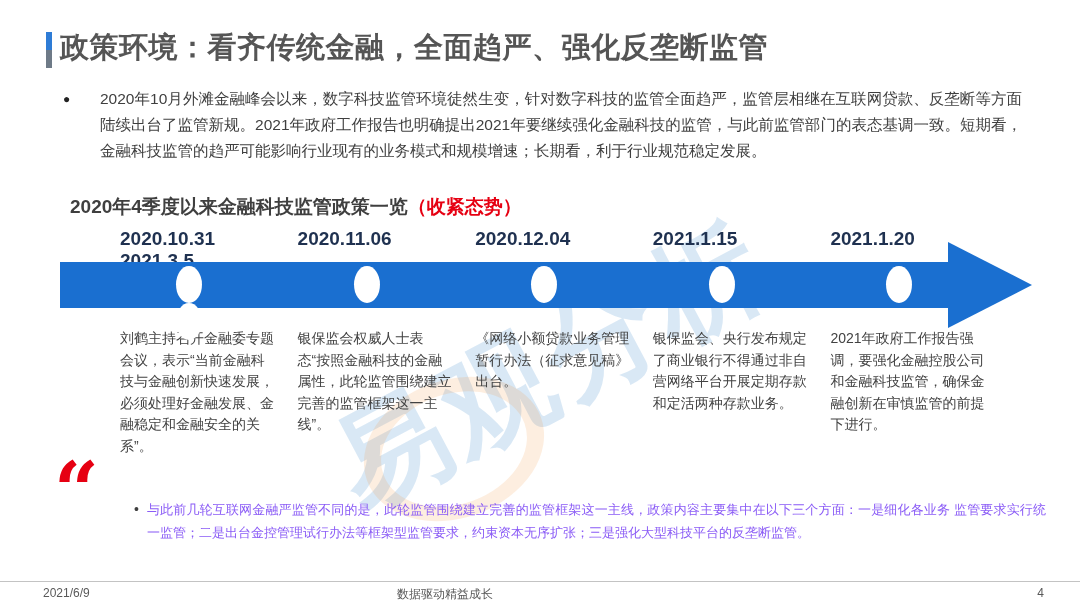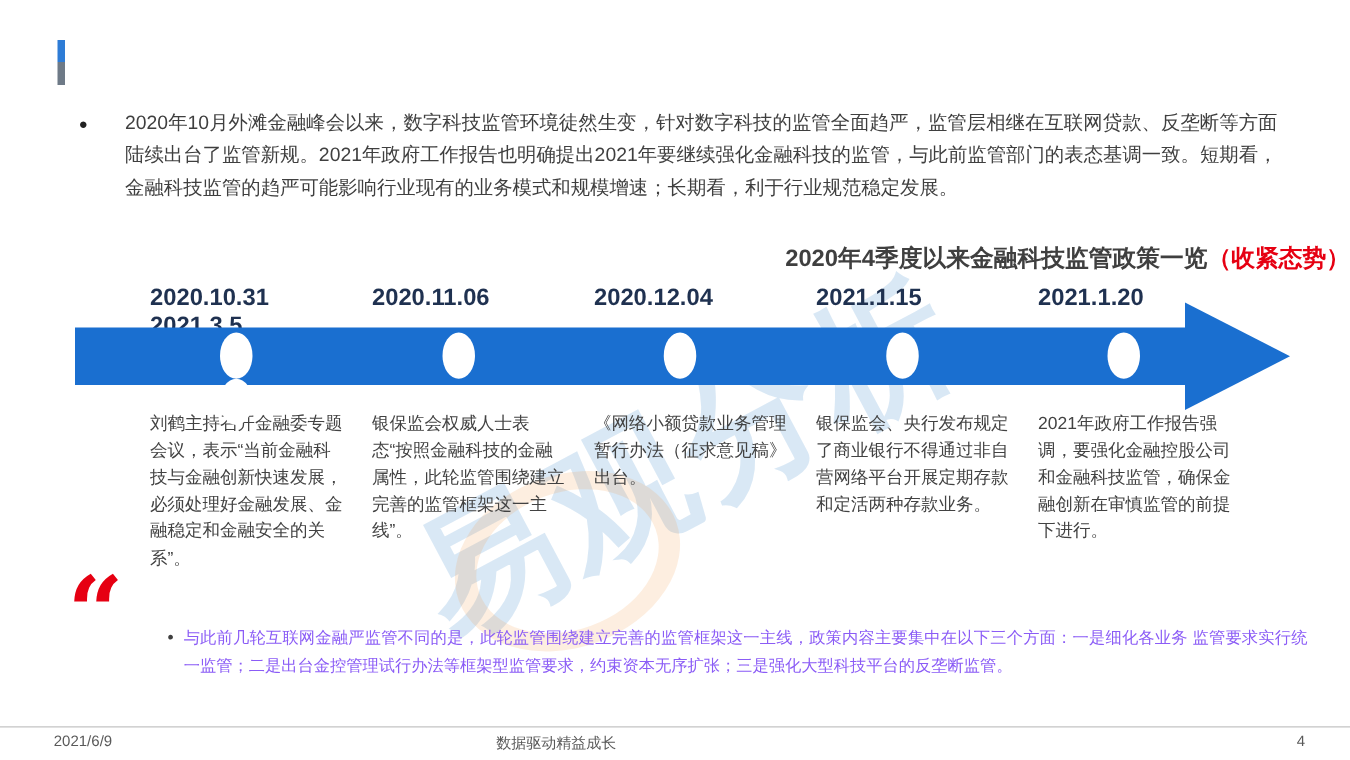--- a/index.html
+++ b/index.html
@@ -33,21 +33,21 @@
   .logo-en .swoosh{color:#f08300;font-style:italic;}
   .logo-cn{font-size:17px;font-weight:bold;color:#2a7fd4;letter-spacing:4px;margin-top:2px;}
   
   .intro-bullet{position:absolute;left:63px;top:92px;font-size:12px;color:#222;z-index:1;}
   .intro-text{
     position:absolute;left:100px;top:86px;width:922px;z-index:1;
     font-size:15.5px;line-height:26px;color:#3f3f3f;text-align:justify;
   }
   
   .tl-subtitle{
-    position:absolute;left:70px;top:194px;width:1010px;text-align:right;z-index:1;
+    position:absolute;left:70px;top:194px;width:1010px;text-align:left;z-index:1;
     font-size:19px;font-weight:bold;color:#3f3f3f;
   }
   .tl-subtitle .hl{color:#e60012;}
   
   .grid6{position:absolute;left:114px;width:888px;display:grid;grid-template-columns:repeat(5,1fr);z-index:1;}
   .dates-row{top:228px;}
   .date-cell{padding-left:6px;font-size:19px;font-weight:bold;color:#1f3150;white-space:nowrap;}
   .arrow-body{position:absolute;left:60px;top:262px;width:890px;height:46px;background:#1a6fd0;z-index:1;}
   .arrow-head{
     position:absolute;left:948px;top:242px;width:0;height:0;z-index:1;
@@ -76,20 +76,21 @@
 </style>
 </head>
 <body>
 
 <div class="slide">
 
   <div class="watermark-text">易观分析</div>
   <div class="watermark-ring"></div>
 
   <div class="title-bar"></div>
+  <div class="page-title">政策环境：看齐传统金融，全面趋严、强化反垄断监管</div>
 
   <div class="intro-bullet">●</div>
   <div class="intro-text">2020年10月外滩金融峰会以来，数字科技监管环境徒然生变，针对数字科技的监管全面趋严，监管层相继在互联网贷款、反垄断等方面陆续出台了监管新规。2021年政府工作报告也明确提出2021年要继续强化金融科技的监管，与此前监管部门的表态基调一致。短期看，金融科技监管的趋严可能影响行业现有的业务模式和规模增速；长期看，利于行业规范稳定发展。</div>
 
   <div class="tl-subtitle"><span>2020年4季度以来金融科技监管政策一览</span><span class="hl">（收紧态势）</span></div>
 
   <div class="grid6 dates-row">
     <div class="date-cell">2020.10.31</div>
     <div class="date-cell">2020.11.06</div>
     <div class="date-cell">2020.12.04</div>

